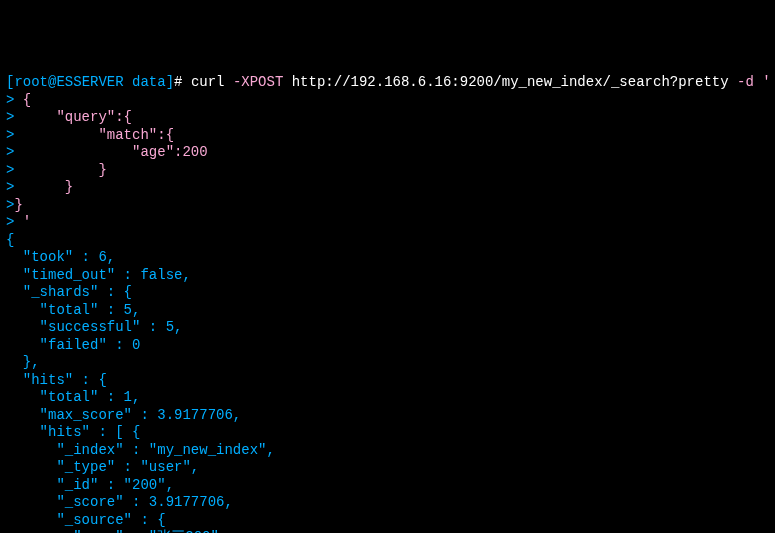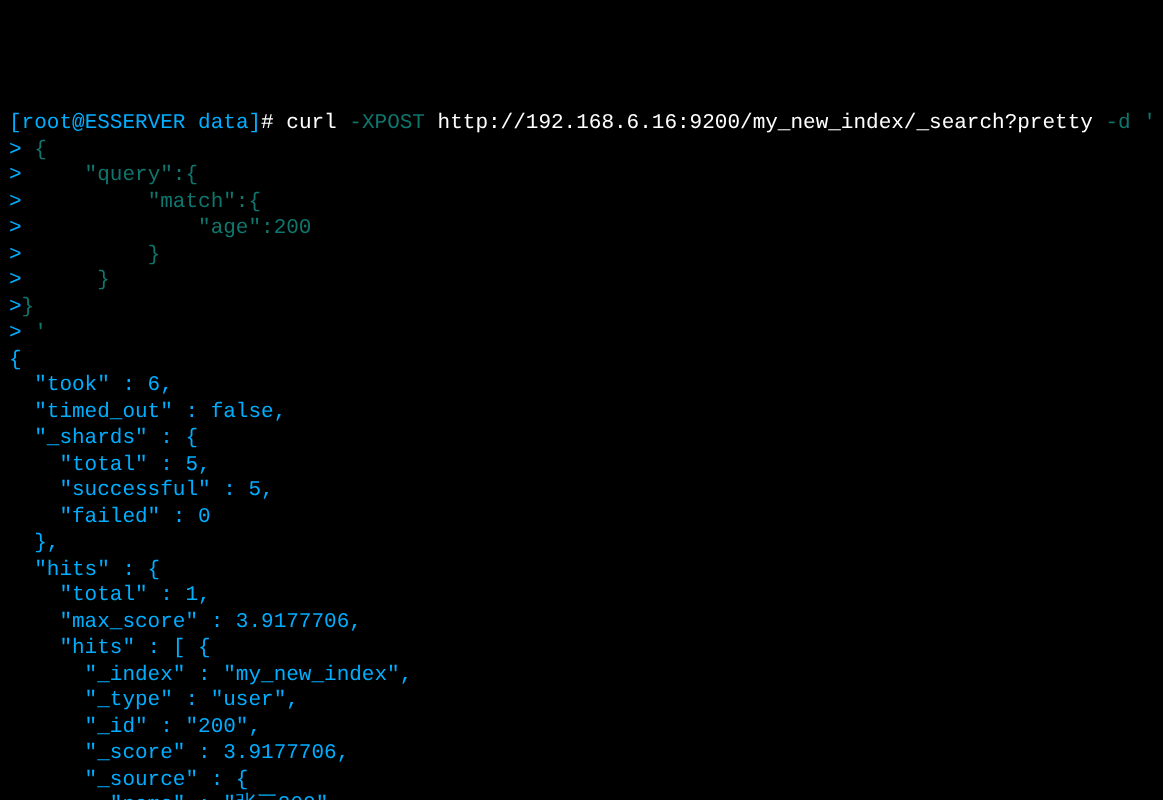--- a/index.html
+++ b/index.html
@@ -16,21 +16,21 @@
       white-space: pre;
       color: #00aeff;
     }
     .white {
       color: #ffffff;
     }
     .cyan {
       color: #00aeff;
     }
     .gold {
-      color: #0f766e;
+      color: #f9a8d4;
     }
     .terminal {
       display: block;
     }
   </style>
 </head>
 <body>
 
 
 

